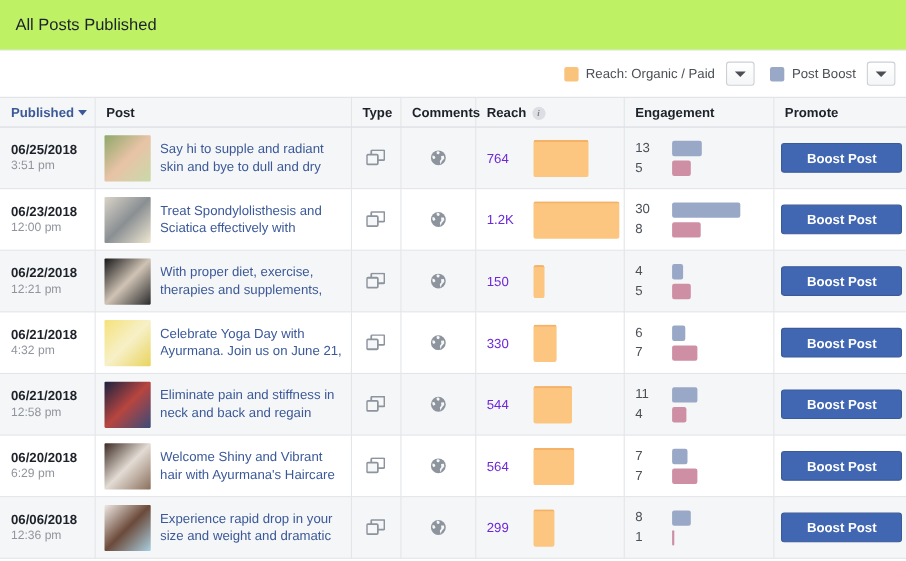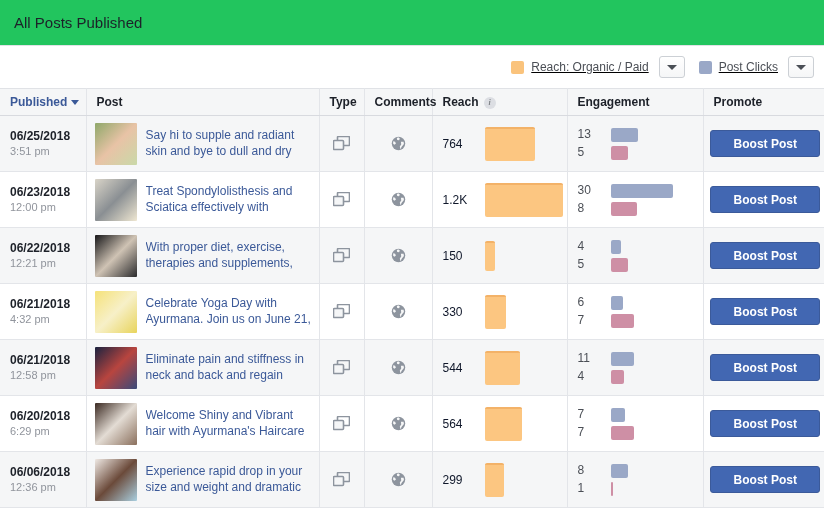--- a/index.html
+++ b/index.html
@@ -9,21 +9,21 @@
     height: 510px;
     overflow: hidden;
     background: #ffffff;
     font-family: "Liberation Sans", sans-serif;
     -webkit-font-smoothing: antialiased;
   }
 
   
   .title-bar {
     height: 46px;
-    background: #22c55e;
+    background: #bef264;
     border-bottom: 1px solid #e0e2e6;
     display: flex;
     align-items: center;
     padding-left: 14px;
   }
   .title-bar .page-title {
     font-size: 15px;
     color: #1d2129;
     font-weight: 400;
   }
@@ -34,21 +34,20 @@
     background: #ffffff;
     display: flex;
     align-items: center;
     justify-content: flex-end;
     padding-right: 10px;
     gap: 0px;
   }
   .legend-group {
     display: flex;
     align-items: center;
-    text-decoration: underline;
   }
   .legend-item {
     display: flex;
     align-items: center;
     margin-left: 14px;
   }
   .legend-swatch {
     width: 13px;
     height: 13px;
     border-radius: 2px;
@@ -179,21 +178,21 @@
     overflow: hidden;
   }
 
   
   .icon-cell { display: flex; align-items: center; justify-content: center; }
   .icon-cell svg { display: block; }
 
   
   .reach-wrap { display: flex; align-items: center; padding-left: 10px; }
   .reach-num {
-    font-size: 12px; color: #0f172a;
+    font-size: 12px; color: #6d28d9;
     width: 42px; flex: 0 0 42px;
   }
   .bar-area { position: relative; height: 40px; display: flex; align-items: center; }
   .bar-reach { border-radius: 2px; }
 
   
   .eng-wrap { display: flex; align-items: center; padding-left: 10px; }
   .eng-nums {
     width: 33px; flex: 0 0 33px;
     font-size: 12px; color: #4b4f56;
@@ -235,21 +234,21 @@
       <span class="legend-label">Reach: Organic / Paid</span>
     </div>
     <div class="legend-dd">
       <span class="caret-sm"></span>
     </div>
   </div>
 
   <div class="legend-group">
     <div class="legend-item">
       <span class="legend-swatch" style="background:#9aa8c7;"></span>
-      <span class="legend-label">Post Clicks</span>
+      <span class="legend-label">Post Boost</span>
     </div>
     <div class="legend-dd">
       <span class="caret-sm"></span>
     </div>
   </div>
 
 </div>
 
 <table class="posts">
   <thead>

